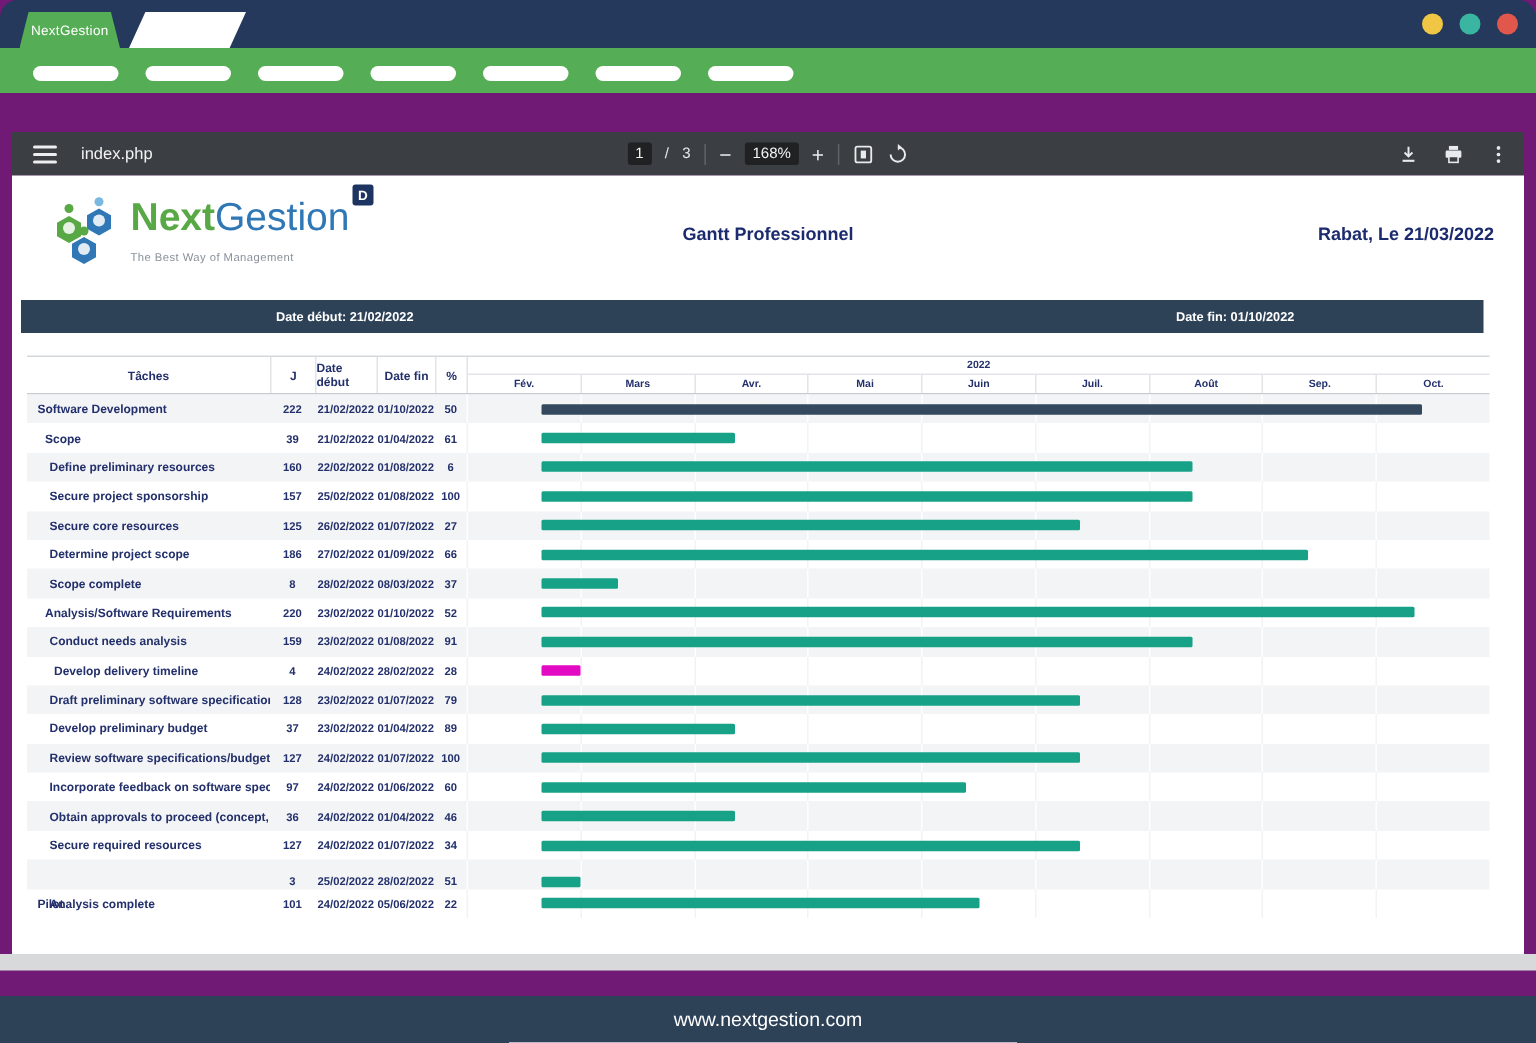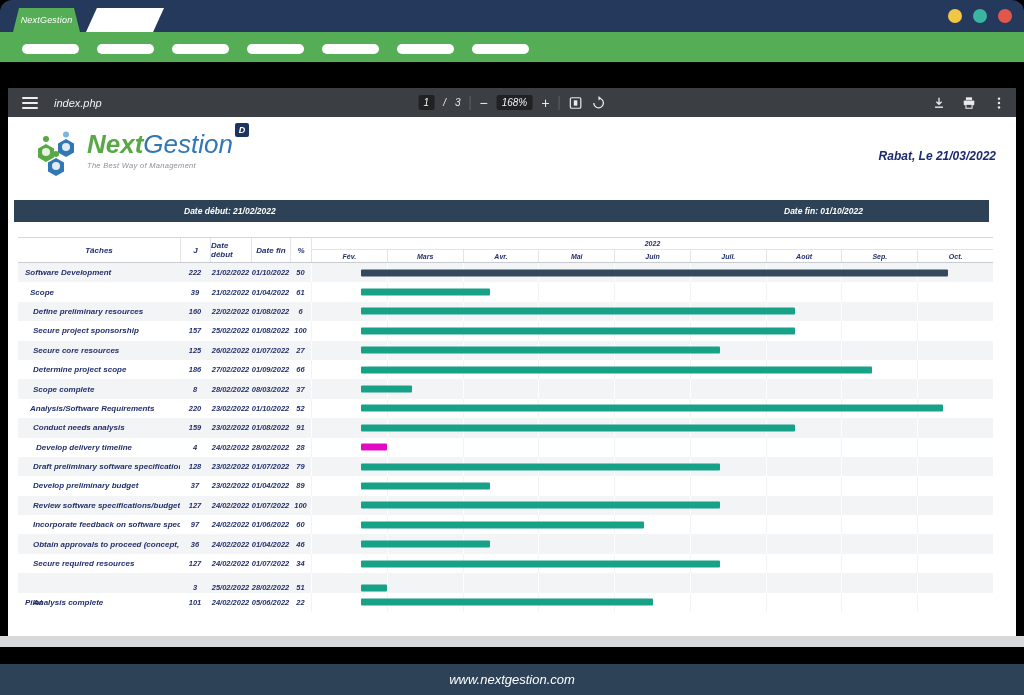--- a/index.html
+++ b/index.html
@@ -1,17 +1,17 @@
 <!DOCTYPE html>
 <html><head>
 <meta charset="utf-8">
 <style>
   html,body{margin:0;padding:0;background:#ffffff;}
   *{box-sizing:border-box;font-family:"Liberation Sans", sans-serif;}
-  .window{position:relative;width:1024px;height:695px;background:#000000;overflow:hidden;font-style:italic;}
+  .window{position:relative;width:1024px;height:695px;background:#701a75;overflow:hidden;}
 
   
   .titlebar{position:absolute;left:0;top:0;width:1024px;height:32px;background:#24395b;border-radius:12px 12px 0 0;}
   .tab-green{position:absolute;left:13px;top:8px;width:67px;height:24px;background:#55ad55;
     clip-path:polygon(9% 0,91% 0,100% 100%,0 100%);display:flex;align-items:center;justify-content:center;}
   .tab-green span{color:#ffffff;font-size:9px;letter-spacing:.2px;}
   .tab-white{position:absolute;left:86px;top:8px;width:78px;height:24px;background:#ffffff;
     clip-path:polygon(14% 0,100% 0,86% 100%,0 100%);}
   .dots{position:absolute;right:12px;top:9px;display:flex;gap:11px;}
   .dot{width:14px;height:14px;border-radius:50%;}
@@ -37,21 +37,21 @@
   
   .page{position:absolute;left:8px;top:117px;width:1008px;height:519px;background:#ffffff;}
   .doc-header{position:relative;height:82px;}
   .logo{position:absolute;left:27px;top:14px;display:flex;align-items:flex-start;}
   .logo-text{margin-left:8px;position:relative;}
   .logo-line{font-size:26px;line-height:26px;}
   .logo-next{color:#58a946;font-weight:bold;}
   .logo-gestion{color:#2f77b5;}
   .logo-badge{position:absolute;right:-16px;top:-8px;width:14px;height:14px;background:#1d3461;color:#ffffff;
     font-size:9px;font-weight:bold;display:flex;align-items:center;justify-content:center;border-radius:2px;}
-  .logo-tagline{font-size:7.5px;color:#8a9099;margin-top:4px;letter-spacing:.3px;}
+  .logo-tagline{font-size:7.5px;color:#8a9099;margin-top:10px;letter-spacing:.3px;}
   .doc-title{position:absolute;left:0;width:100%;top:32px;text-align:center;font-size:12px;font-weight:bold;color:#1c2b6e;}
   .doc-place{position:absolute;right:20px;top:32px;font-size:12px;font-weight:bold;color:#1c2b6e;}
   .doc-subtitle{position:absolute;left:0;width:100%;top:55px;text-align:center;font-size:15px;font-weight:bold;color:#1c2b6e;}
 
   .infobar{position:absolute;left:6px;top:83px;width:975px;height:22px;background:#2d4157;color:#ffffff;
     display:flex;align-items:center;font-size:8.5px;font-weight:bold;}
   .infobar .seg{position:absolute;white-space:nowrap;}
   .seg-start{left:170px;} .seg-mid{left:0;width:100%;text-align:center;} .seg-end{left:770px;}
 
   
@@ -170,20 +170,21 @@
           <circle cx="21" cy="35" r="4" fill="#ffffff" opacity="0.85"></circle>
         </svg>
         <div class="logo-text">
           <div class="logo-line">
             <span class="logo-next">Next</span><span class="logo-gestion">Gestion</span>
             <span class="logo-badge">D</span>
           </div>
           <div class="logo-tagline">The Best Way of Management</div>
         </div>
       </div>
+      <div class="doc-title">Gantt Professionnel</div>
       <div class="doc-place">Rabat, Le 21/03/2022</div>
     </div>
 
     <div class="infobar">
       <span class="seg seg-start">Date début:  21/02/2022</span>
       <span class="seg seg-end">Date fin:  01/10/2022</span>
     </div>
 
     <div class="gantt">
       <div class="g-header">

